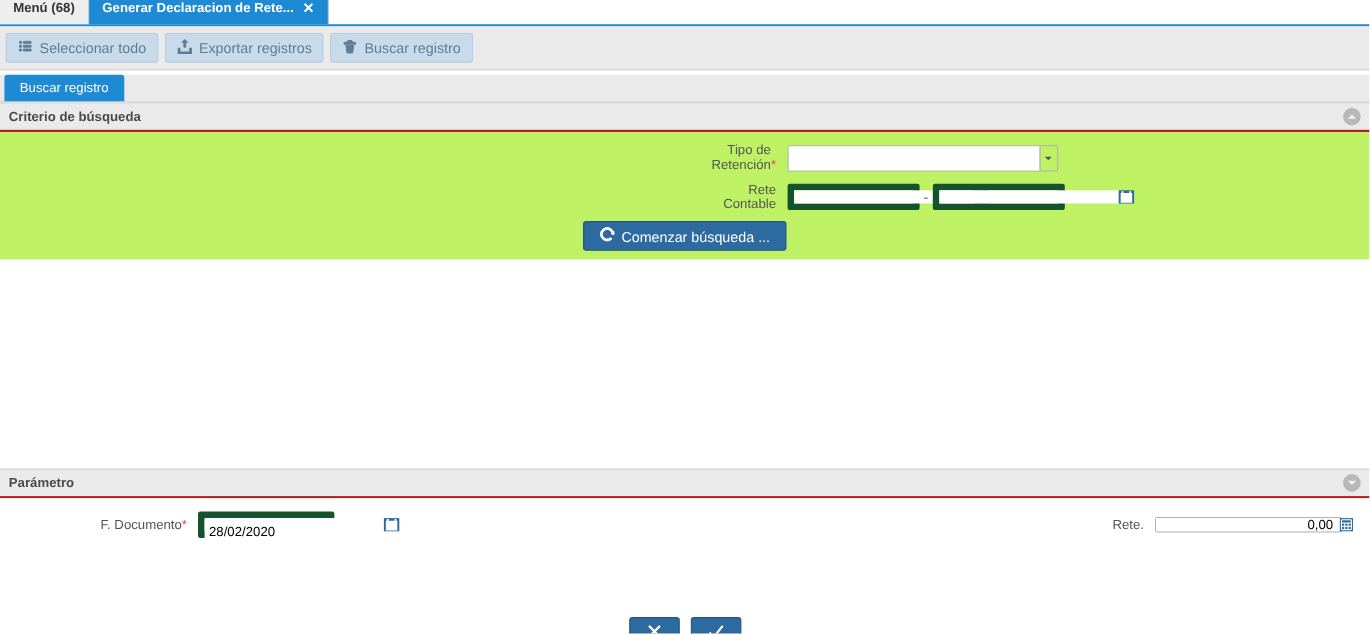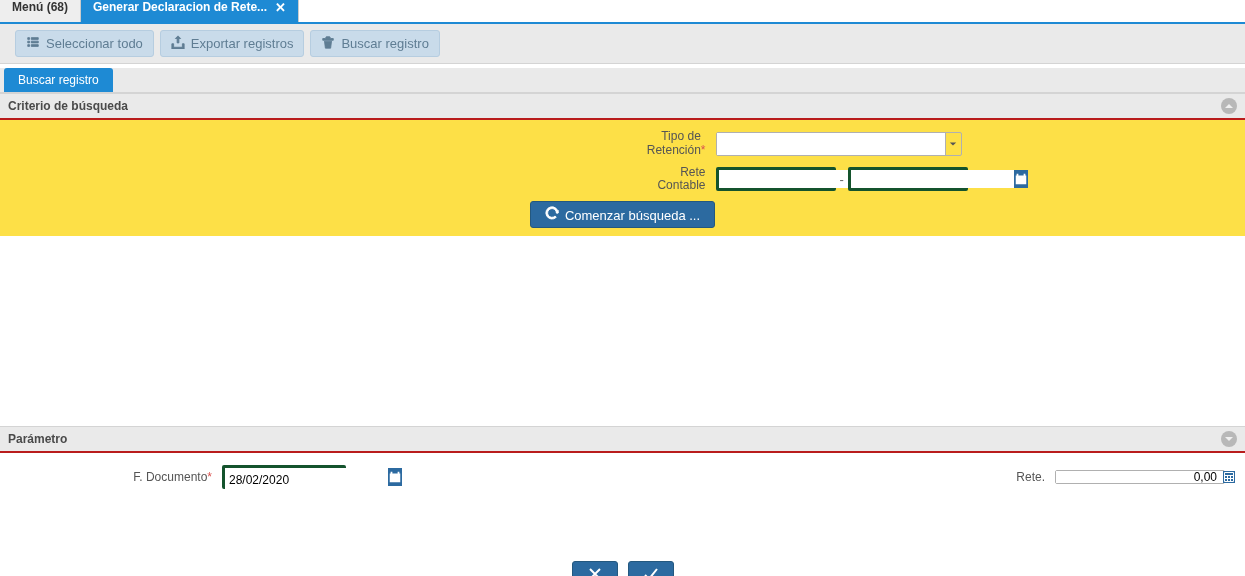--- a/index.html
+++ b/index.html
@@ -41,21 +41,21 @@
   .tab.inactive {
     background: #eee;
     color: #333;
   }
 
   
   .toolbar {
     display: flex;
     align-items: center;
     gap: 6px;
-    padding: 6px 15px;
+    padding: 6px 5px;
     background: #eaeaea;
     border-bottom: 1px solid #d4d4d4;
   }
   .tbtn {
     display: inline-flex;
     align-items: center;
     gap: 6px;
     padding: 4px 10px;
     border: 1px solid #b6cde0;
     border-radius: 3px;
@@ -102,21 +102,21 @@
     border-radius: 50%;
     background: #b8b8b8;
     display: flex; align-items: center; justify-content: center;
     cursor: pointer;
   }
   .collapse-chev svg { width: 10px; height: 10px; fill: #f0f0f0; }
 
   
   .criteria-body {
     padding: 10px 0 8px 0;
-    background: #fde047;
+    background: #bef264;
   }
   .form-center {
     width: 814px;
     margin: 0 auto;
   }
   .form-row {
     display: flex;
     align-items: center;
     margin-bottom: 8px;
   }
@@ -150,21 +150,21 @@
   .combo .caret {
     width: 16px;
     border-left: 1px solid #b0b0b0;
     display: flex; align-items: center; justify-content: center;
     cursor: pointer;
   }
   .datefield {
     display: flex;
     width: 120px;
     height: 24px;
-    border: 3px solid #14532d;
+    border: 6px solid #14532d;
     border-radius: 2px;
   }
   .datefield input {
     flex: 1;
     border: none;
     padding: 0 4px;
     font-size: 12px;
     outline: none;
   }
   .cal-btn {
@@ -199,21 +199,20 @@
   
   .blank-area {
     height: 190px;
     background: #fff;
   }
 
   
   .param-body {
     background: #fff;
     padding: 12px 20px;
-    margin-left: 42px;
   }
   .param-row {
     display: flex;
     align-items: center;
     justify-content: space-between;
     max-width: 1200px;
   }
   .param-group {
     display: flex;
     align-items: center;

